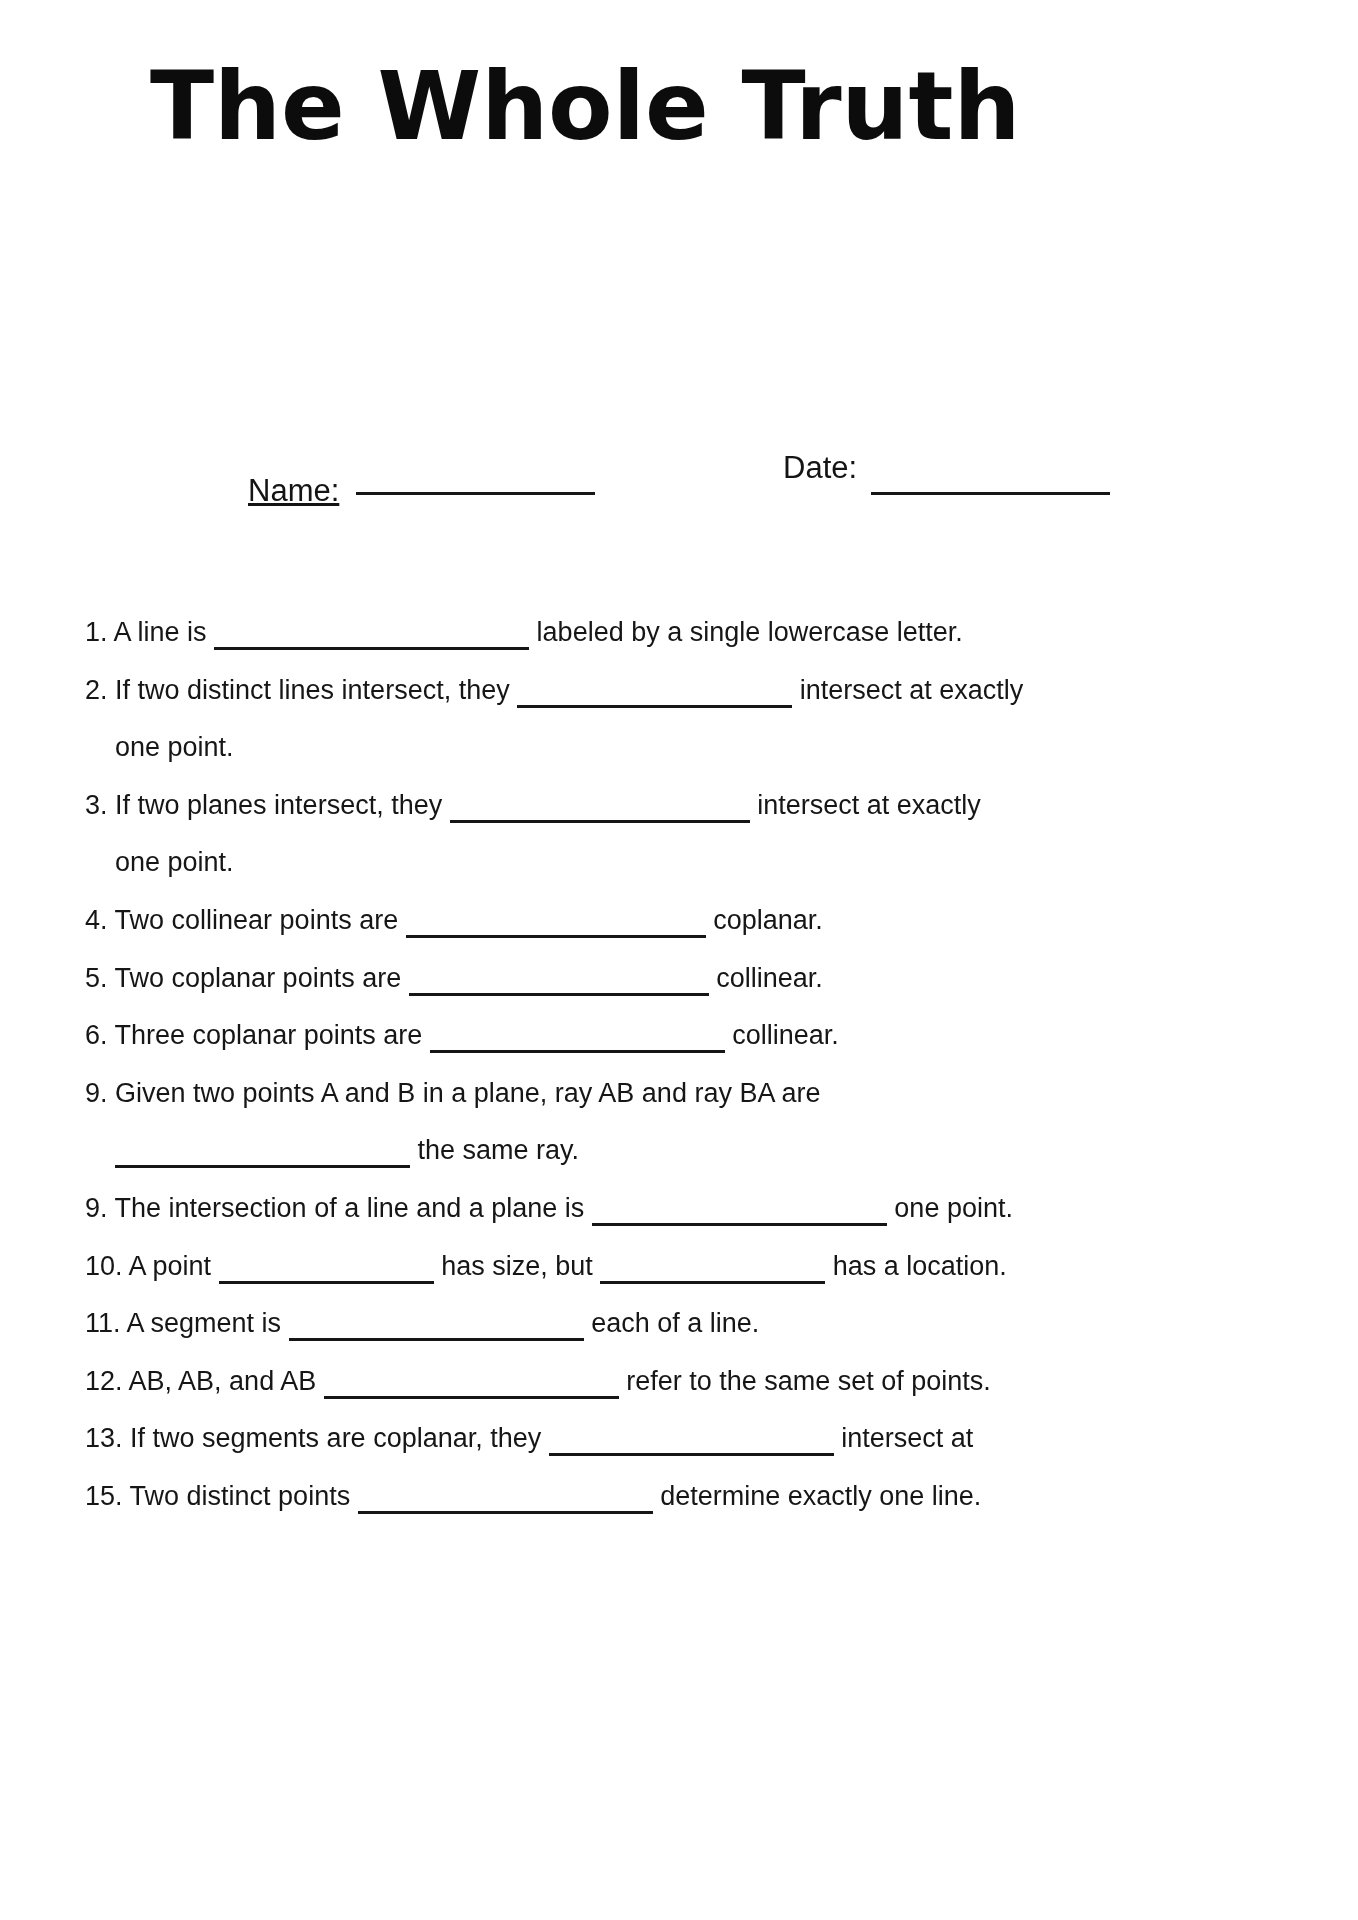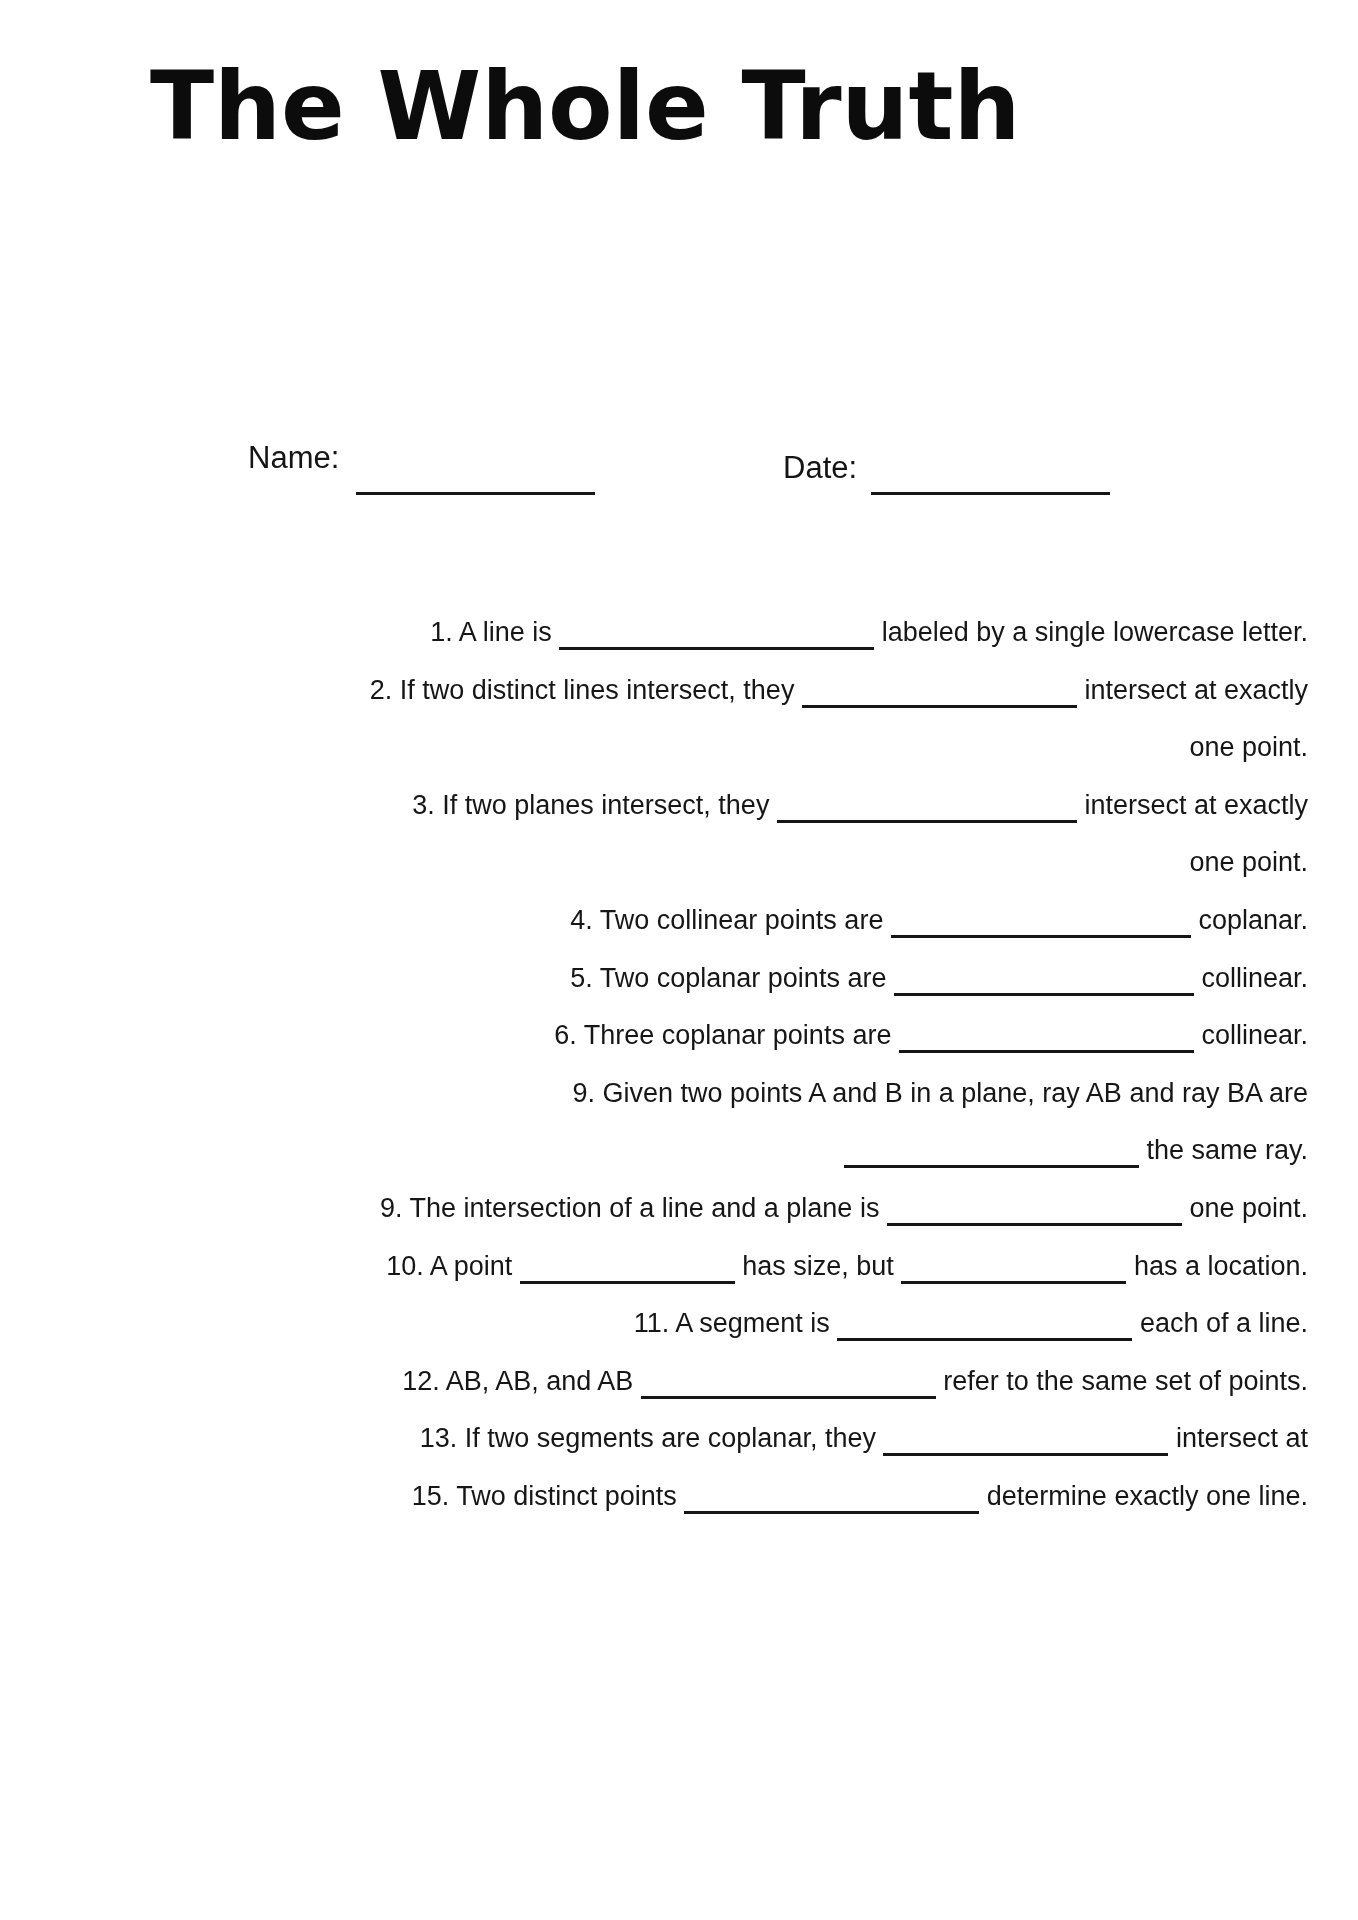--- a/index.html
+++ b/index.html
@@ -27,39 +27,38 @@
     top:297px;left:115px;
     font-size:25px;
     line-height:31px;
     color:#1a1a1a;
   }
   .field-label{
     position:absolute;
     font-size:31px;
     color:#141414;
   }
-  .name-label{top:440px;left:248px;}
+  .name-label{top:473px;left:248px;text-decoration:underline;}
   .date-label{top:450px;left:783px;}
   .write-line{
     position:absolute;
     height:34px;
     border-bottom:3px solid #161616;
   }
   .name-line{top:458px;left:356px;width:239px;}
   .date-line{top:458px;left:871px;width:239px;}
   .questions{
     position:absolute;
     top:604px;left:85px;right:50px;
     font-size:27px;
     color:#161616;
   }
   .q-line{
     line-height:57.6px;
     white-space:nowrap;
-    text-align:right;
   }
   .q-line span{white-space:pre;}
   .q-line.cont{padding-left:30px;}
   .blank{
     display:inline-block;
     border-bottom:3px solid #161616;
     vertical-align:-9px;
   }
 </style>
 </head>

